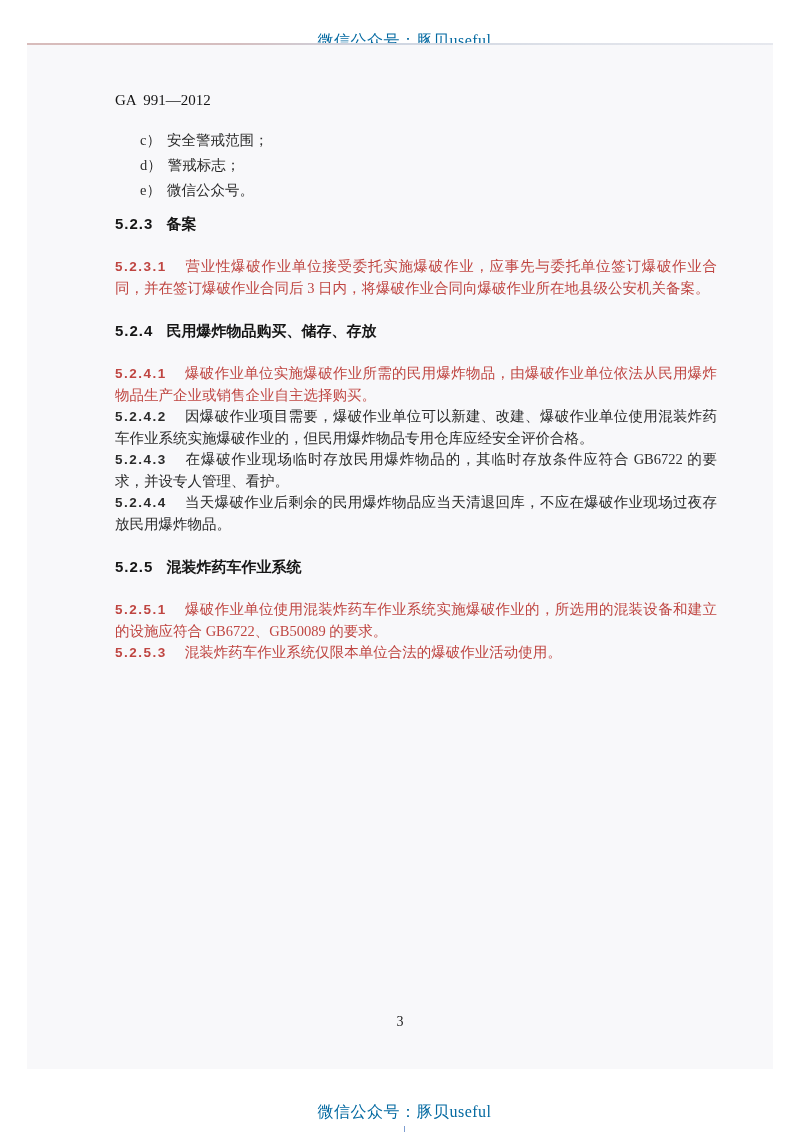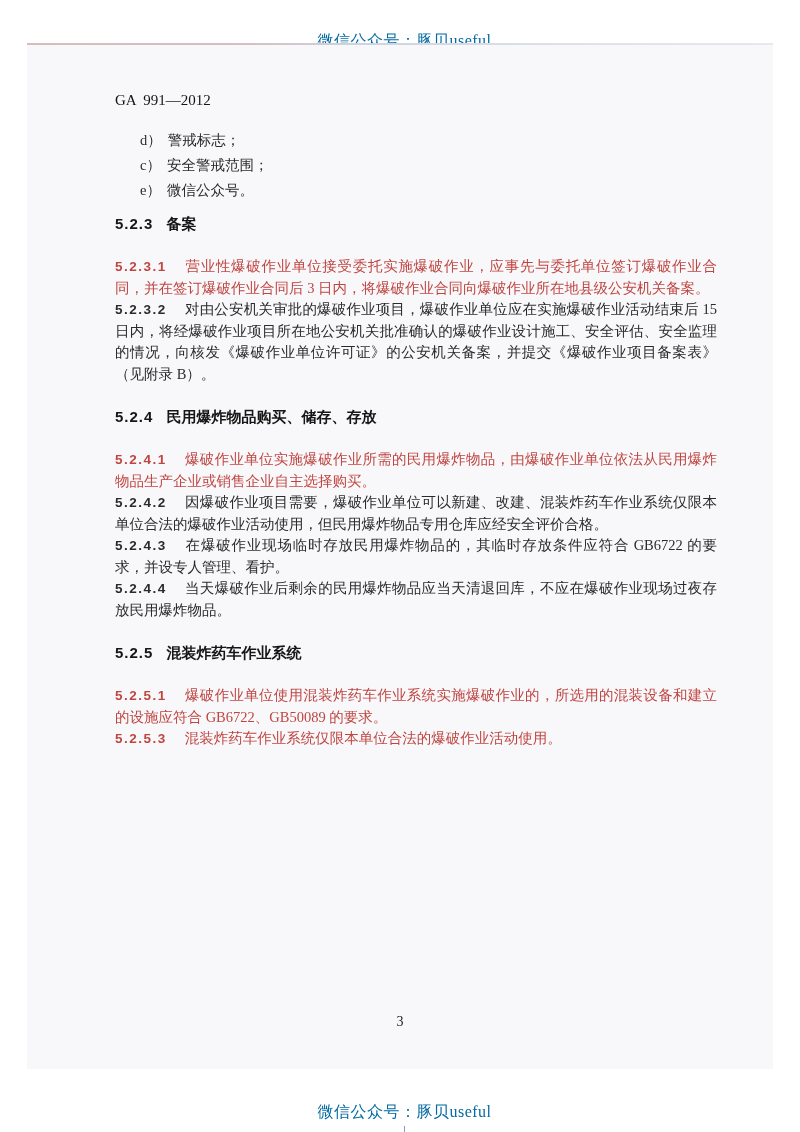--- a/index.html
+++ b/index.html
@@ -110,51 +110,48 @@
 
 <div class="page">
   <div class="page-top-line"></div>
 
   <div class="content">
 
     <div class="doc-code">GA  991—2012</div>
 
     <div class="intro-list">
       <div class="intro-item">
-        <span class="intro-label">d）</span><span>警戒标志；</span>
+        <span class="intro-label">c）</span><span>安全警戒范围；</span>
       </div>
       <div class="intro-item">
-        <span class="intro-label">c）</span><span>安全警戒范围；</span>
+        <span class="intro-label">d）</span><span>警戒标志；</span>
       </div>
       <div class="intro-item">
         <span class="intro-label">e）</span><span>微信公众号。</span>
       </div>
     </div>
 
     <div>
       <h2 class="section-heading mt-first">
         <span class="sec-num">5.2.3</span><span>备案</span>
       </h2>
       <p class="clause red">
         <span class="clause-num">5.2.3.1</span><span>营业性爆破作业单位接受委托实施爆破作业，应事先与委托单位签订爆破作业合同，并在签订爆破作业合同后 3 日内，将爆破作业合同向爆破作业所在地县级公安机关备案。</span>
       </p>
-      <p class="clause black">
-        <span class="clause-num">5.2.3.2</span><span>对由公安机关审批的爆破作业项目，爆破作业单位应在实施爆破作业活动结束后 15 日内，将经爆破作业项目所在地公安机关批准确认的爆破作业设计施工、安全评估、安全监理的情况，向核发《爆破作业单位许可证》的公安机关备案，并提交《爆破作业项目备案表》（见附录 B）。</span>
-      </p>
     </div>
 
     <div>
       <h2 class="section-heading mt-next">
         <span class="sec-num">5.2.4</span><span>民用爆炸物品购买、储存、存放</span>
       </h2>
       <p class="clause red">
         <span class="clause-num">5.2.4.1</span><span>爆破作业单位实施爆破作业所需的民用爆炸物品，由爆破作业单位依法从民用爆炸物品生产企业或销售企业自主选择购买。</span>
       </p>
       <p class="clause black">
-        <span class="clause-num">5.2.4.2</span><span>因爆破作业项目需要，爆破作业单位可以新建、改建、混装炸药车作业系统仅限本单位合法的爆破作业活动使用，但民用爆炸物品专用仓库应经安全评价合格。</span>
+        <span class="clause-num">5.2.4.2</span><span>因爆破作业项目需要，爆破作业单位可以新建、改建、爆破作业单位使用混装炸药车作业系统实施爆破作业的，但民用爆炸物品专用仓库应经安全评价合格。</span>
       </p>
       <p class="clause black">
         <span class="clause-num">5.2.4.3</span><span>在爆破作业现场临时存放民用爆炸物品的，其临时存放条件应符合 GB6722 的要求，并设专人管理、看护。</span>
       </p>
       <p class="clause black">
         <span class="clause-num">5.2.4.4</span><span>当天爆破作业后剩余的民用爆炸物品应当天清退回库，不应在爆破作业现场过夜存放民用爆炸物品。</span>
       </p>
     </div>
 
     <div>

